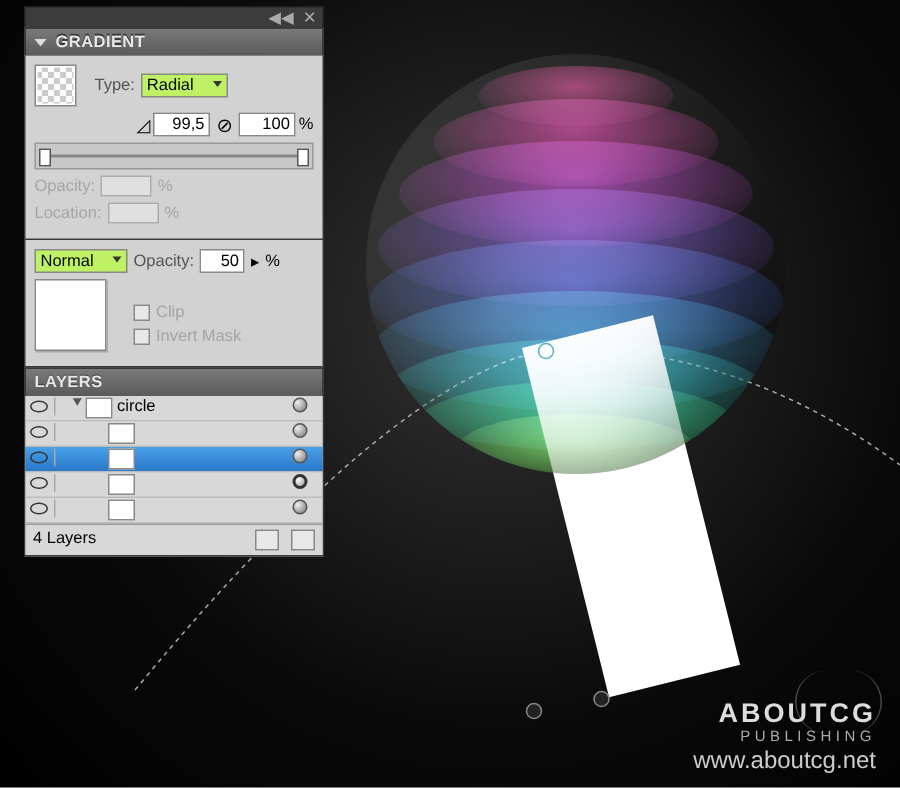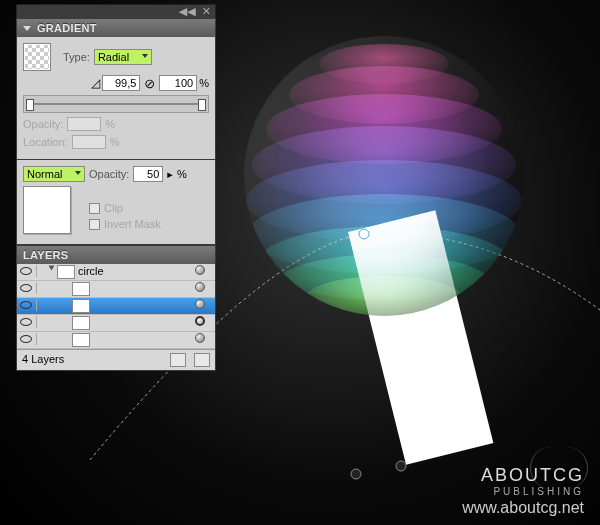--- a/index.html
+++ b/index.html
@@ -35,21 +35,21 @@
 .tw{width:0;height:0;border-top:3.5px solid transparent;border-bottom:3.5px solid transparent;border-left:5px solid #555}
 .tw.open{transform:rotate(90deg)}
 .circ{width:10px;height:10px;border-radius:50%;background:radial-gradient(circle at 30% 30%,#eee,#777);border:1px solid #555;margin-left:auto;margin-right:8px}
 .circ.sel2{background:radial-gradient(circle at 30% 30%,#fff,#999);border:2px solid #333}
 .lfoot{background:#d8d8d8;border-top:1px solid #999;padding:3px 5px;display:flex;align-items:flex-start;gap:8px;font-size:10px}
 .iconb{width:16px;height:14px;border:1px solid #888;background:#e8e8e8}
 .canvas{position:absolute;inset:0;pointer-events:none}
 .sphere-clip{position:absolute;left:244px;top:36px;width:280px;height:280px;border-radius:50%;overflow:hidden;box-shadow:inset -20px -20px 60px rgba(0,0,0,.55),inset 18px 18px 55px rgba(255,255,255,.12);background:rgba(150,150,150,.04)}
 .disc{position:absolute;left:50%;transform:translateX(-50%);border-radius:50%;opacity:.75;mix-blend-mode:screen}
 .wm{position:absolute;right:16px;bottom:8px;text-align:right;color:#ddd}
-.wm .t1{font-size:18px;letter-spacing:2px;font-weight:400}
+.wm .t1{font-size:18px;letter-spacing:2px;font-weight:700}
 .wm .t2{font-size:10px;letter-spacing:3px;color:#aaa}
 .wm .t3{font-size:16px;color:#ccc;margin-top:2px}
 .laurel{position:absolute;right:12px;bottom:36px;width:58px;height:42px;border:1px solid #777;border-radius:50%/70%;border-top:none;border-bottom:none;opacity:.6}
 </style>
 </head>
 <body>
 
 <svg class="canvas" width="600" height="525">
   <path d="M 90 460 Q 280 230 384 232 Q 500 236 600 310" stroke="#aaa" stroke-width="1" stroke-dasharray="3 3" fill="none"></path>
   <rect x="348" y="232" width="90" height="240" fill="#fff" transform="rotate(-14 348 232)"></rect>

